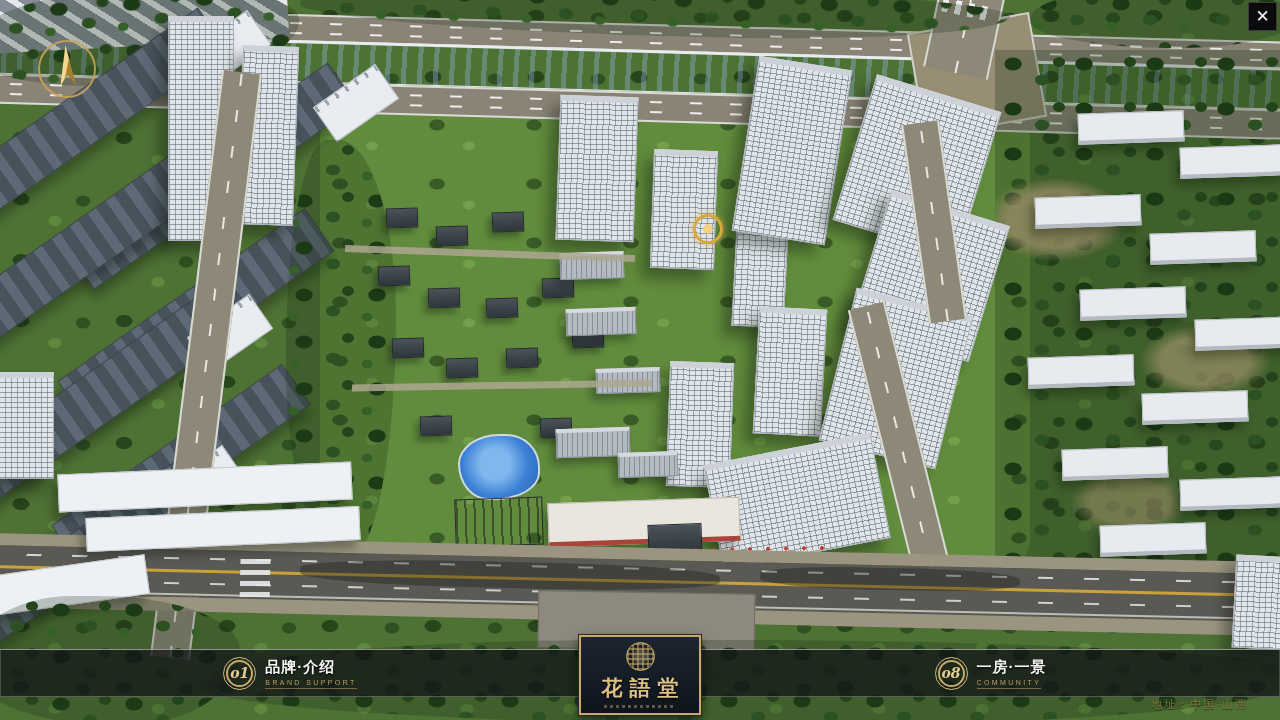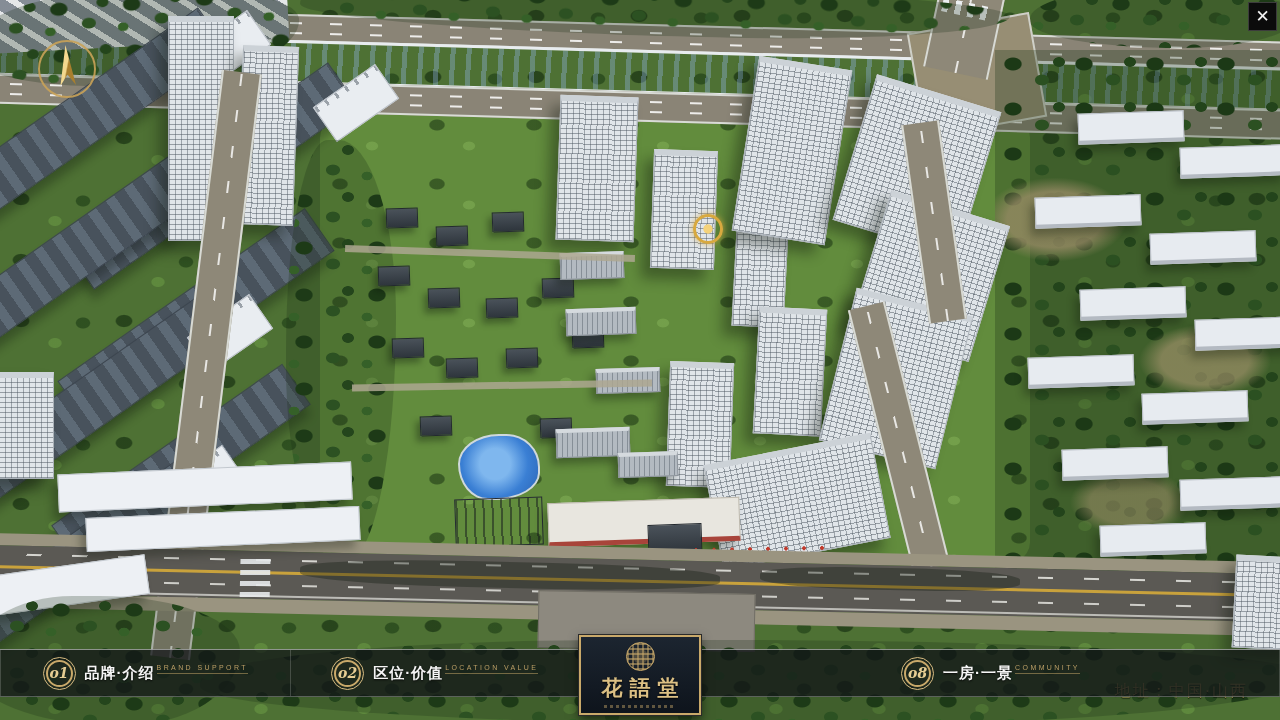--- a/index.html
+++ b/index.html
@@ -108,40 +108,40 @@
       border-bottom:1px solid rgba(255,255,255,.28);display:flex;align-items:stretch;}
   .navgroup{flex:1;display:flex;}
   .nav-item{flex:1;display:flex;align-items:center;justify-content:center;gap:9px;
       border-left:1px solid rgba(255,255,255,.18);cursor:pointer;}
   .navgroup.right .nav-item:last-child{border-right:1px solid rgba(255,255,255,.18);}
   .badge{position:relative;width:31px;height:31px;border:1px solid #d8bc82;border-radius:50%;
       display:flex;align-items:center;justify-content:center;flex:0 0 auto;}
   .badge::before{content:"";position:absolute;inset:2px;border:2px solid #c9a96a;border-radius:50%;}
   .badge i{font-family:"DejaVu Serif",serif;font-style:italic;font-weight:bold;
       color:#e6cd93;font-size:14px;position:relative;}
-  .nav-texts{display:flex;flex-direction:row;align-items:flex-start;gap:2px;}
+  .nav-texts{display:flex;flex-direction:column;align-items:flex-start;gap:2px;}
   .nav-texts .cn{color:#f5f5f5;font-size:15px;font-weight:bold;letter-spacing:1px;white-space:nowrap;
       text-shadow:0 1px 2px rgba(0,0,0,.8);}
   .nav-texts .en{color:#bb9f66;font-size:7px;font-style:normal;letter-spacing:2.4px;white-space:nowrap;
       border-bottom:1px solid rgba(190,160,100,.55);padding-bottom:2px;}
   .logobox{position:relative;z-index:46;width:118px;height:76px;margin-top:-15px;flex:0 0 auto;
       background:linear-gradient(180deg,#1c2530,#0e141c);border:2px solid #c9a96a;
       box-shadow:0 0 0 1px #2a2a2a,0 4px 10px rgba(0,0,0,.6);
       display:flex;flex-direction:column;align-items:center;justify-content:center;gap:3px;cursor:pointer;}
   .seal{width:27px;height:27px;border-radius:50%;border:1.5px solid #c9a96a;
       background-image:
         radial-gradient(circle, rgba(201,169,106,.3) 0 35%, transparent 42%),
         repeating-linear-gradient(0deg, rgba(201,169,106,.55) 0 2px, transparent 2px 5px),
         repeating-linear-gradient(90deg, rgba(201,169,106,.5) 0 2px, transparent 2px 5px);}
   .logotitle{font-family:"DejaVu Serif","Liberation Serif",serif;font-weight:bold;
       color:#dcc084;font-size:21px;letter-spacing:7px;padding-left:7px;
       text-shadow:0 1px 2px #000;}
   .logosub{width:72px;height:3px;opacity:.55;
       background:repeating-linear-gradient(90deg, rgba(201,169,106,.8) 0 3px, transparent 3px 6px);}
-  .address{position:absolute;z-index:44;right:32px;bottom:18px;font-size:16px;
+  .address{position:absolute;z-index:44;right:32px;bottom:8px;font-size:11px;
       color:rgba(138,125,70,.95);letter-spacing:2px;text-shadow:0 1px 1px rgba(0,0,0,.6);}
 </style>
 </head>
 <body>
 
 <div class="stage">
   <div id="scene">
       <div class="abs lawn" style="left: 320px; top: 110px; width: 710px; height: 460px; z-index: 1;"></div>
       <div class="abs roadH" style="left: -30px; top: 24px; width: 1360px; height: 24px; z-index: 2; transform: rotate(1.6deg);"></div>
       <div class="abs river" style="left: -30px; top: 50px; width: 1360px; height: 38px; z-index: 2; transform: rotate(1.6deg);"></div>
@@ -250,29 +250,20 @@
     <div class="navgroup left">
       <div class="nav-item">
         <span class="badge">
             <i>o1</i>
           </span>
         <span class="nav-texts">
           <b class="cn">品牌·介绍</b>
           <em class="en">BRAND SUPPORT</em>
         </span>
       </div>
-      <div class="nav-item">
-        <span class="badge">
-            <i>o2</i>
-          </span>
-        <span class="nav-texts">
-          <b class="cn">区位·价值</b>
-          <em class="en">LOCATION VALUE</em>
-        </span>
-      </div>
     </div>
 
     <div class="logobox">
       <div class="seal"></div>
       <div class="logotitle">花語堂</div>
       <div class="logosub"></div>
     </div>
 
     <div class="navgroup right">
       <div class="nav-item">

